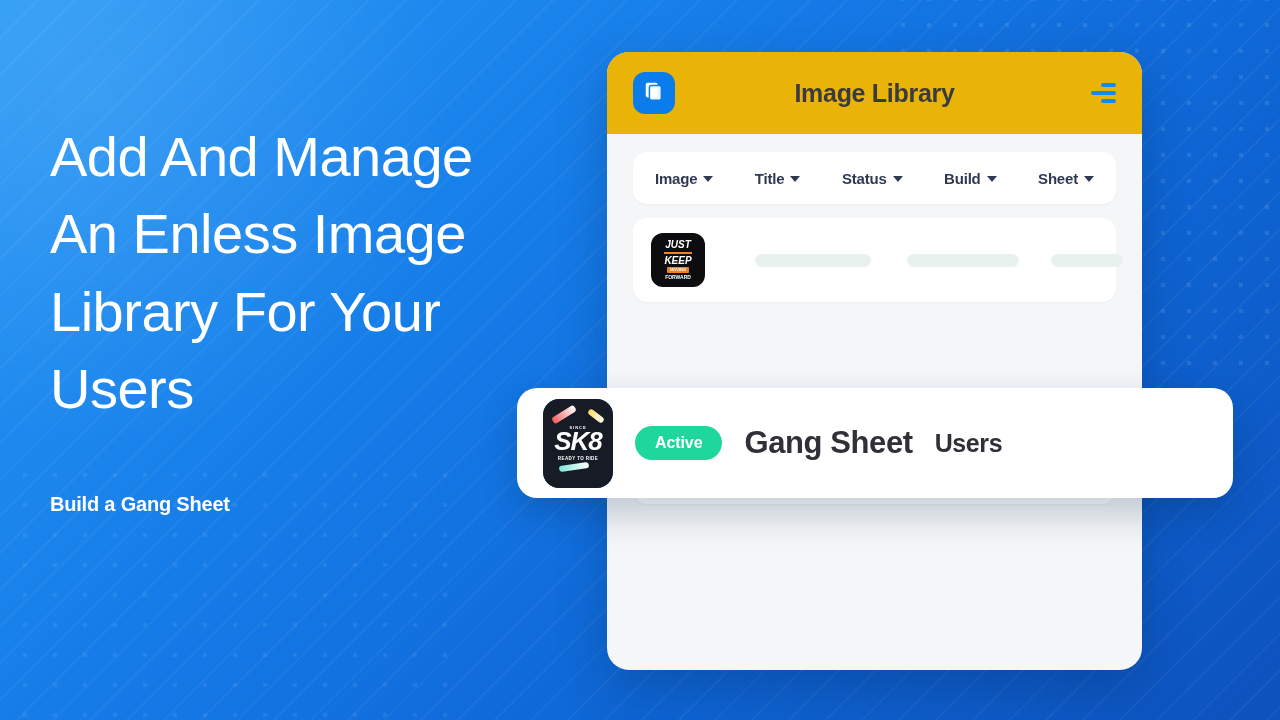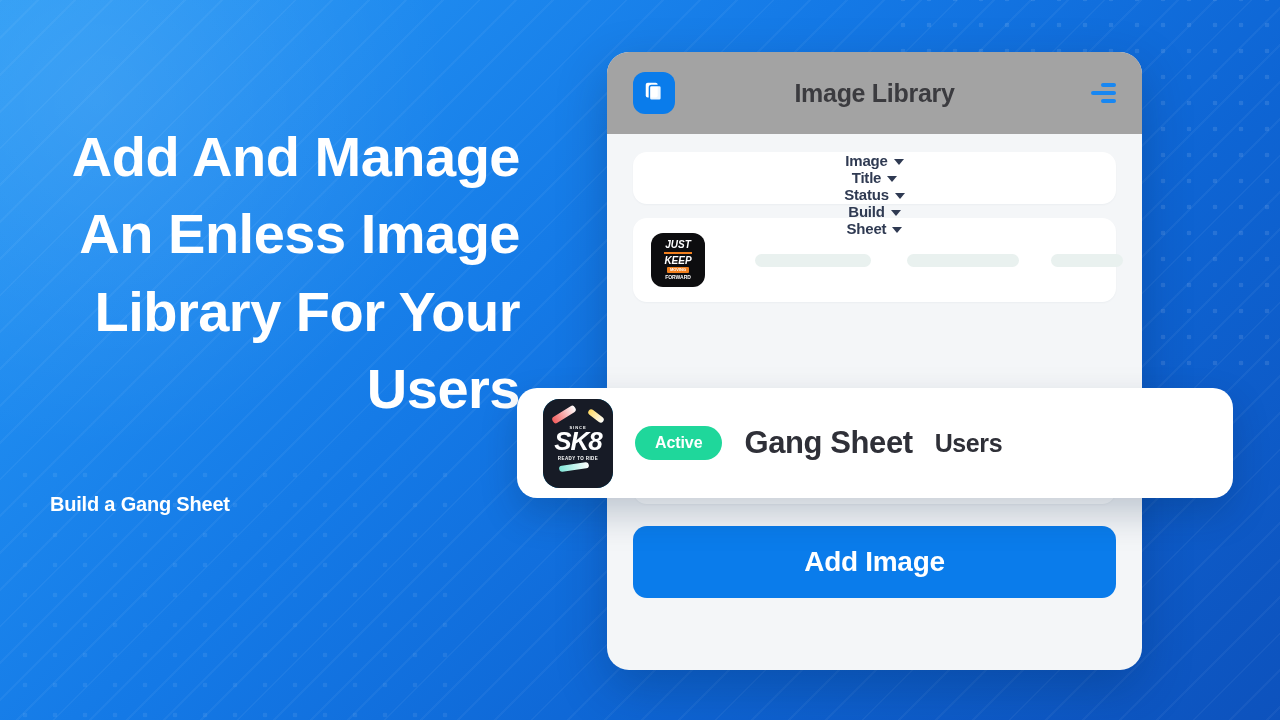--- a/index.html
+++ b/index.html
@@ -38,44 +38,43 @@
   }
 
   
   .hero{
     position:absolute; left:50px; top:118px; width:470px; z-index:3;
   }
   .hero h1{
     color:#fff;
     font-size:56px;
     line-height:1.38;
-    font-weight:bold;
+    font-weight:normal;
     letter-spacing:-0.5px;
-    text-align:right;
   }
   .hero .sub{
     color:#fff;
     font-size:20px;
     font-weight:bold;
     margin-top:66px;
     letter-spacing:-0.2px;
   }
 
   
   .app-card{
     position:absolute; left:607px; top:52px; width:535px; height:618px;
     background:#f4f6f8;
     border-radius:22px;
     box-shadow:0 18px 50px rgba(4,30,70,.26);
     z-index:4;
     overflow:visible;
   }
   .app-header{
     height:82px;
-    background:#a3a3a3;
+    background:#eab308;
     border-radius:22px 22px 0 0;
     display:flex; align-items:center;
     padding:0 26px;
     position:relative;
   }
   .logo-tile{
     width:42px; height:42px; border-radius:12px;
     background:#0a7ceb;
     display:flex; align-items:center; justify-content:center;
     flex:0 0 auto;
@@ -96,21 +95,20 @@
   .hamburger span:nth-child(3){ width:15px; }
 
   .card-body{ padding:18px 26px 0 26px; }
 
   
   .filter-bar{
     background:#fff; border-radius:14px; height:52px;
     display:flex; align-items:center; justify-content:space-between;
     padding:0 22px;
     box-shadow:0 1px 2px rgba(20,40,80,.04);
-    flex-direction:column;
   }
   .filter{
     display:flex; align-items:center; gap:6px;
     font-size:15px; font-weight:bold; color:#2f3a52; cursor:pointer;
     letter-spacing:-0.2px;
   }
   .caret{
     width:0;height:0;border-left:5px solid transparent;border-right:5px solid transparent;
     border-top:6px solid #2f3a52; display:block; margin-top:2px;
   }
@@ -289,21 +287,20 @@
         </div>
       </div>
       <div class="skeletons">
         <div class="sk a"></div>
         <div class="sk b"></div>
         <div class="sk c"></div>
       </div>
     </div>
   </div>
 
-  <button class="add-btn">Add Image</button>
 
   <div class="hl-row">
     <div class="hl-thumb">
       <div class="t-sk8">
         <div class="deck"></div>
         <div class="deck2"></div>
         <div class="deck3"></div>
         <div class="top">SINCE</div>
         <div class="big">SK8</div>
         <div class="bot">READY TO RIDE</div>

